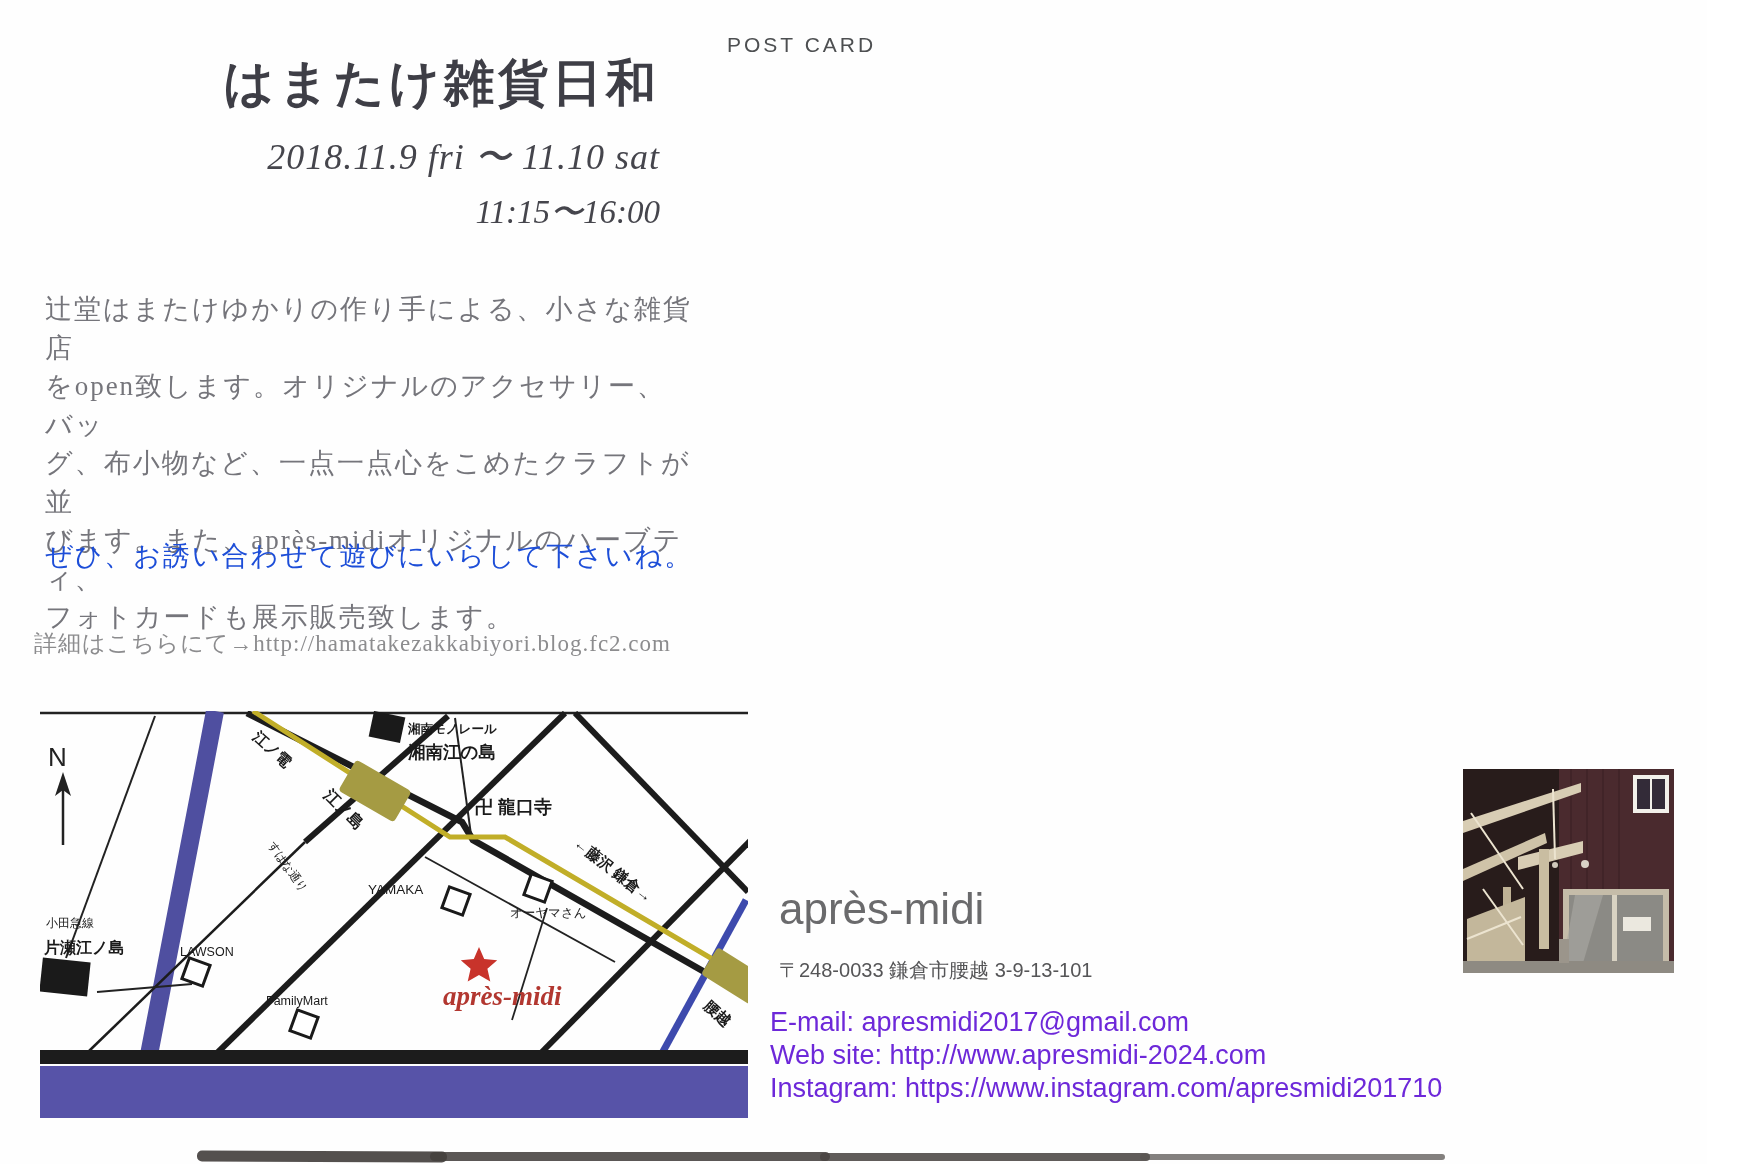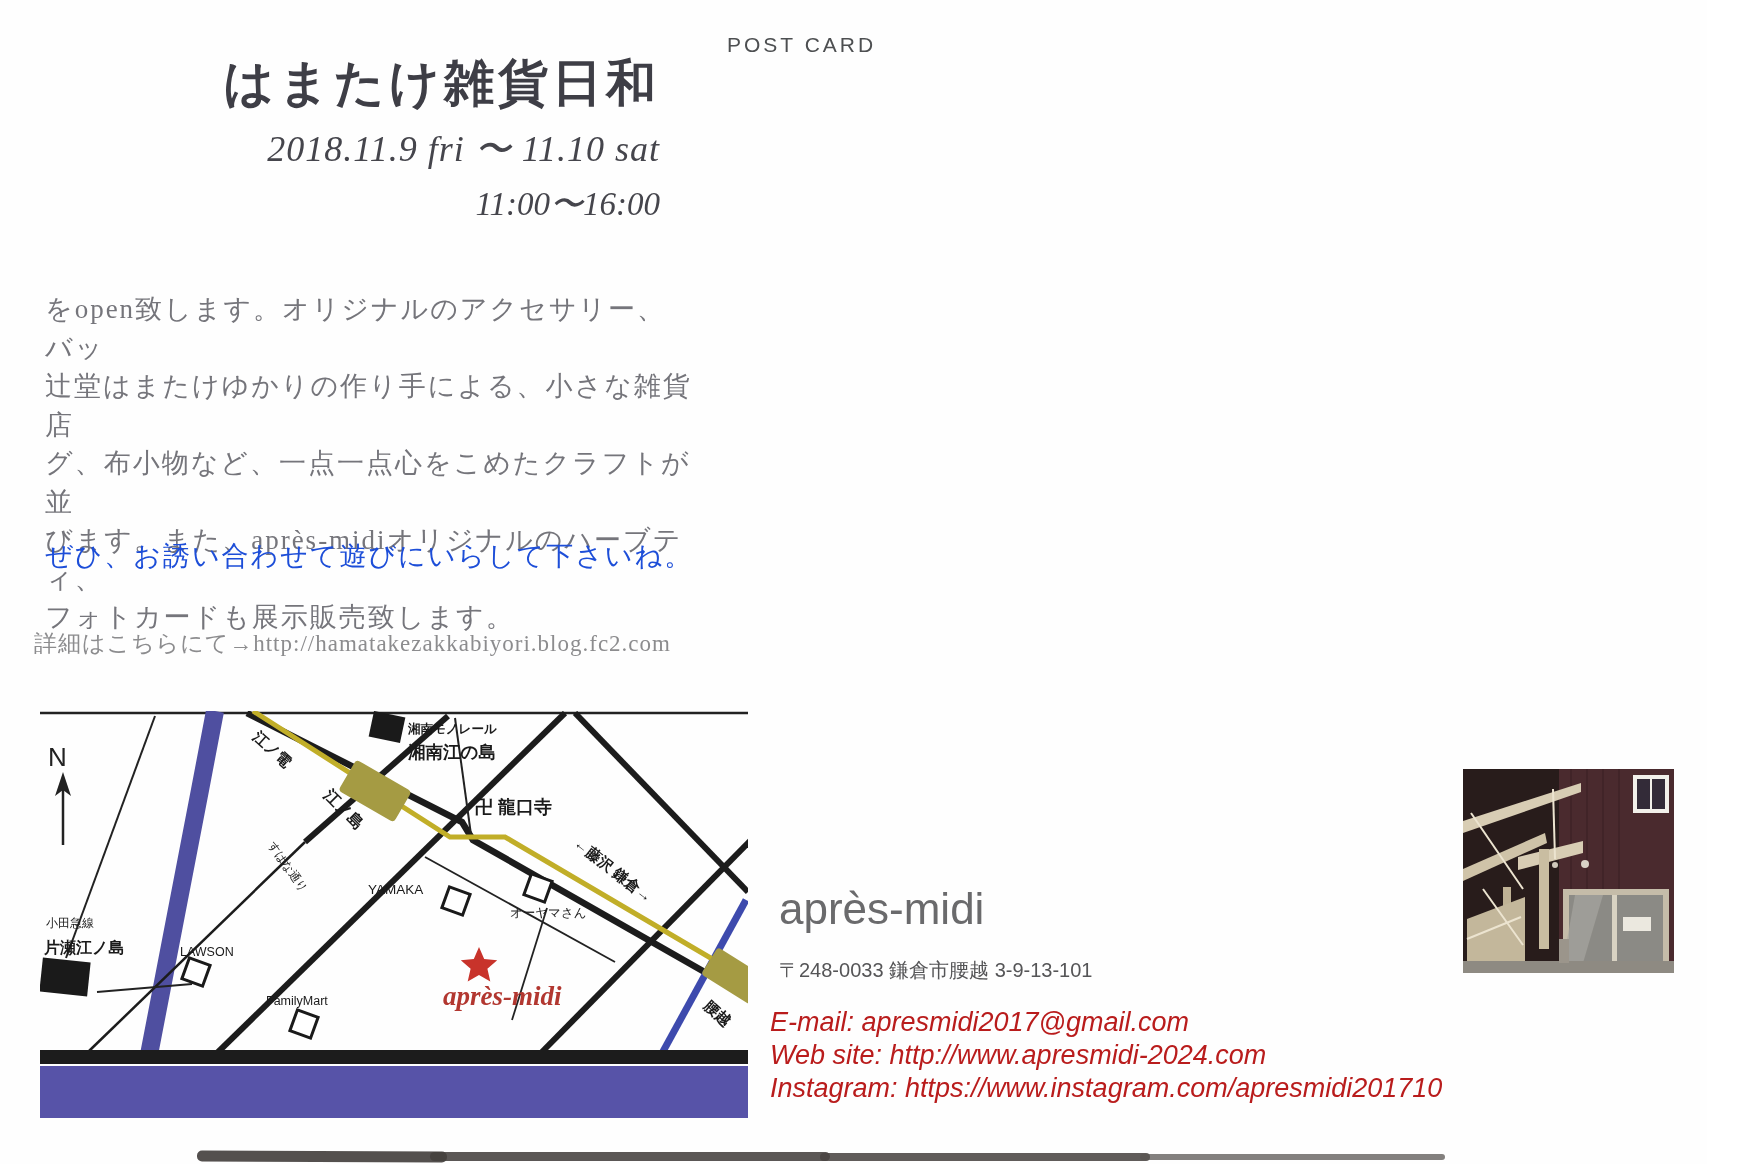--- a/index.html
+++ b/index.html
@@ -3,35 +3,35 @@
 <meta charset="utf-8">
 <style>
   html,body { margin:0; padding:0; background:#ffffff; }
   .card {
     position:relative; width:1707px; height:1164px; background:#fefefe;
     font-family:"Liberation Serif", serif; overflow:hidden;
   }
   
   .event-header { position:absolute; left:60px; top:50px; width:600px; text-align:right; color:#3e3e46; }
   .event-title { font-size:50px; font-weight:600; letter-spacing:4px; }
-  .event-date  { font-size:36px; font-style:italic; margin-top:8px; letter-spacing:1px; color:#45454c; }
+  .event-date  { font-size:36px; font-style:italic; margin-top:16px; letter-spacing:1px; color:#45454c; }
   .event-time  { font-size:33px; font-style:italic; margin-top:8px; color:#45454c; }
   .event-desc { position:absolute; left:45px; top:290px; width:650px; font-size:27px;
                 line-height:38.5px; letter-spacing:2px; color:#75757b; }
   .event-invite { position:absolute; left:45px; top:538px; font-size:27px; letter-spacing:2px; color:#1d4ed8; }
   .event-url { position:absolute; left:34px; top:628px; font-size:23px; letter-spacing:1px; color:#8c8c8e; }
   
   .postcard-label { position:absolute; left:727px; top:33px; font-family:"Liberation Sans",sans-serif;
                     font-size:21px; letter-spacing:3px; color:#4d4f51; }
   .shop-name { position:absolute; left:779px; top:884px; font-family:"Liberation Sans",sans-serif;
                font-size:44px; color:#6a6a6c; }
   .shop-address { position:absolute; left:779px; top:941px; font-family:"Liberation Sans",sans-serif;
                   font-size:20px; color:#555557;margin-top:16px; }
   .shop-contacts { position:absolute; left:770px; top:1006px; font-family:"Liberation Sans",sans-serif;
-                   font-size:27px; line-height:33px; color:#b91c1c;font-style:italic; }
+                   font-size:27px; line-height:33px; color:#6d28d9; }
   
   .map-wrap { position:absolute; left:40px; top:711px; width:708px; height:407px; }
   .map-wrap svg { display:block; }
   
   .photo { position:absolute; left:1463px; top:769px; width:211px; height:204px; overflow:hidden; }
   .photo svg { filter:blur(0.5px); }
   
   .artifact { position:absolute; background:#46423f; opacity:0.88; border-radius:5px; }
   .a1 { left:197px;  top:1151px; width:250px; height:11px; transform:rotate(0.2deg); background:#3c3836; }
   .a2 { left:430px;  top:1152px; width:400px; height:9px;  background:#44403d; }
@@ -41,26 +41,26 @@
 </head>
 <body>
 
 <div class="card">
 
   <div class="postcard-label">POST CARD</div>
 
   <div class="event-header">
     <div class="event-title">はまたけ雑貨日和</div>
     <div class="event-date">2018.11.9 fri 〜 11.10 sat</div>
-    <div class="event-time">11:00〜16:00</div>
+    <div class="event-time">11:15〜16:00</div>
   </div>
 
   <div class="event-desc">
+    <div>辻堂はまたけゆかりの作り手による、小さな雑貨店</div>
     <div>をopen致します。オリジナルのアクセサリー、バッ</div>
-    <div>辻堂はまたけゆかりの作り手による、小さな雑貨店</div>
     <div>グ、布小物など、一点一点心をこめたクラフトが並</div>
     <div>びます。また、après-midiオリジナルのハーブティ、</div>
     <div>フォトカードも展示販売致します。</div>
   </div>
 
   <div class="event-invite">ぜひ、お誘い合わせて遊びにいらして下さいね。</div>
 
   <div class="event-url">詳細はこちらにて→http://hamatakezakkabiyori.blog.fc2.com</div>
 
   <div class="map-wrap">

